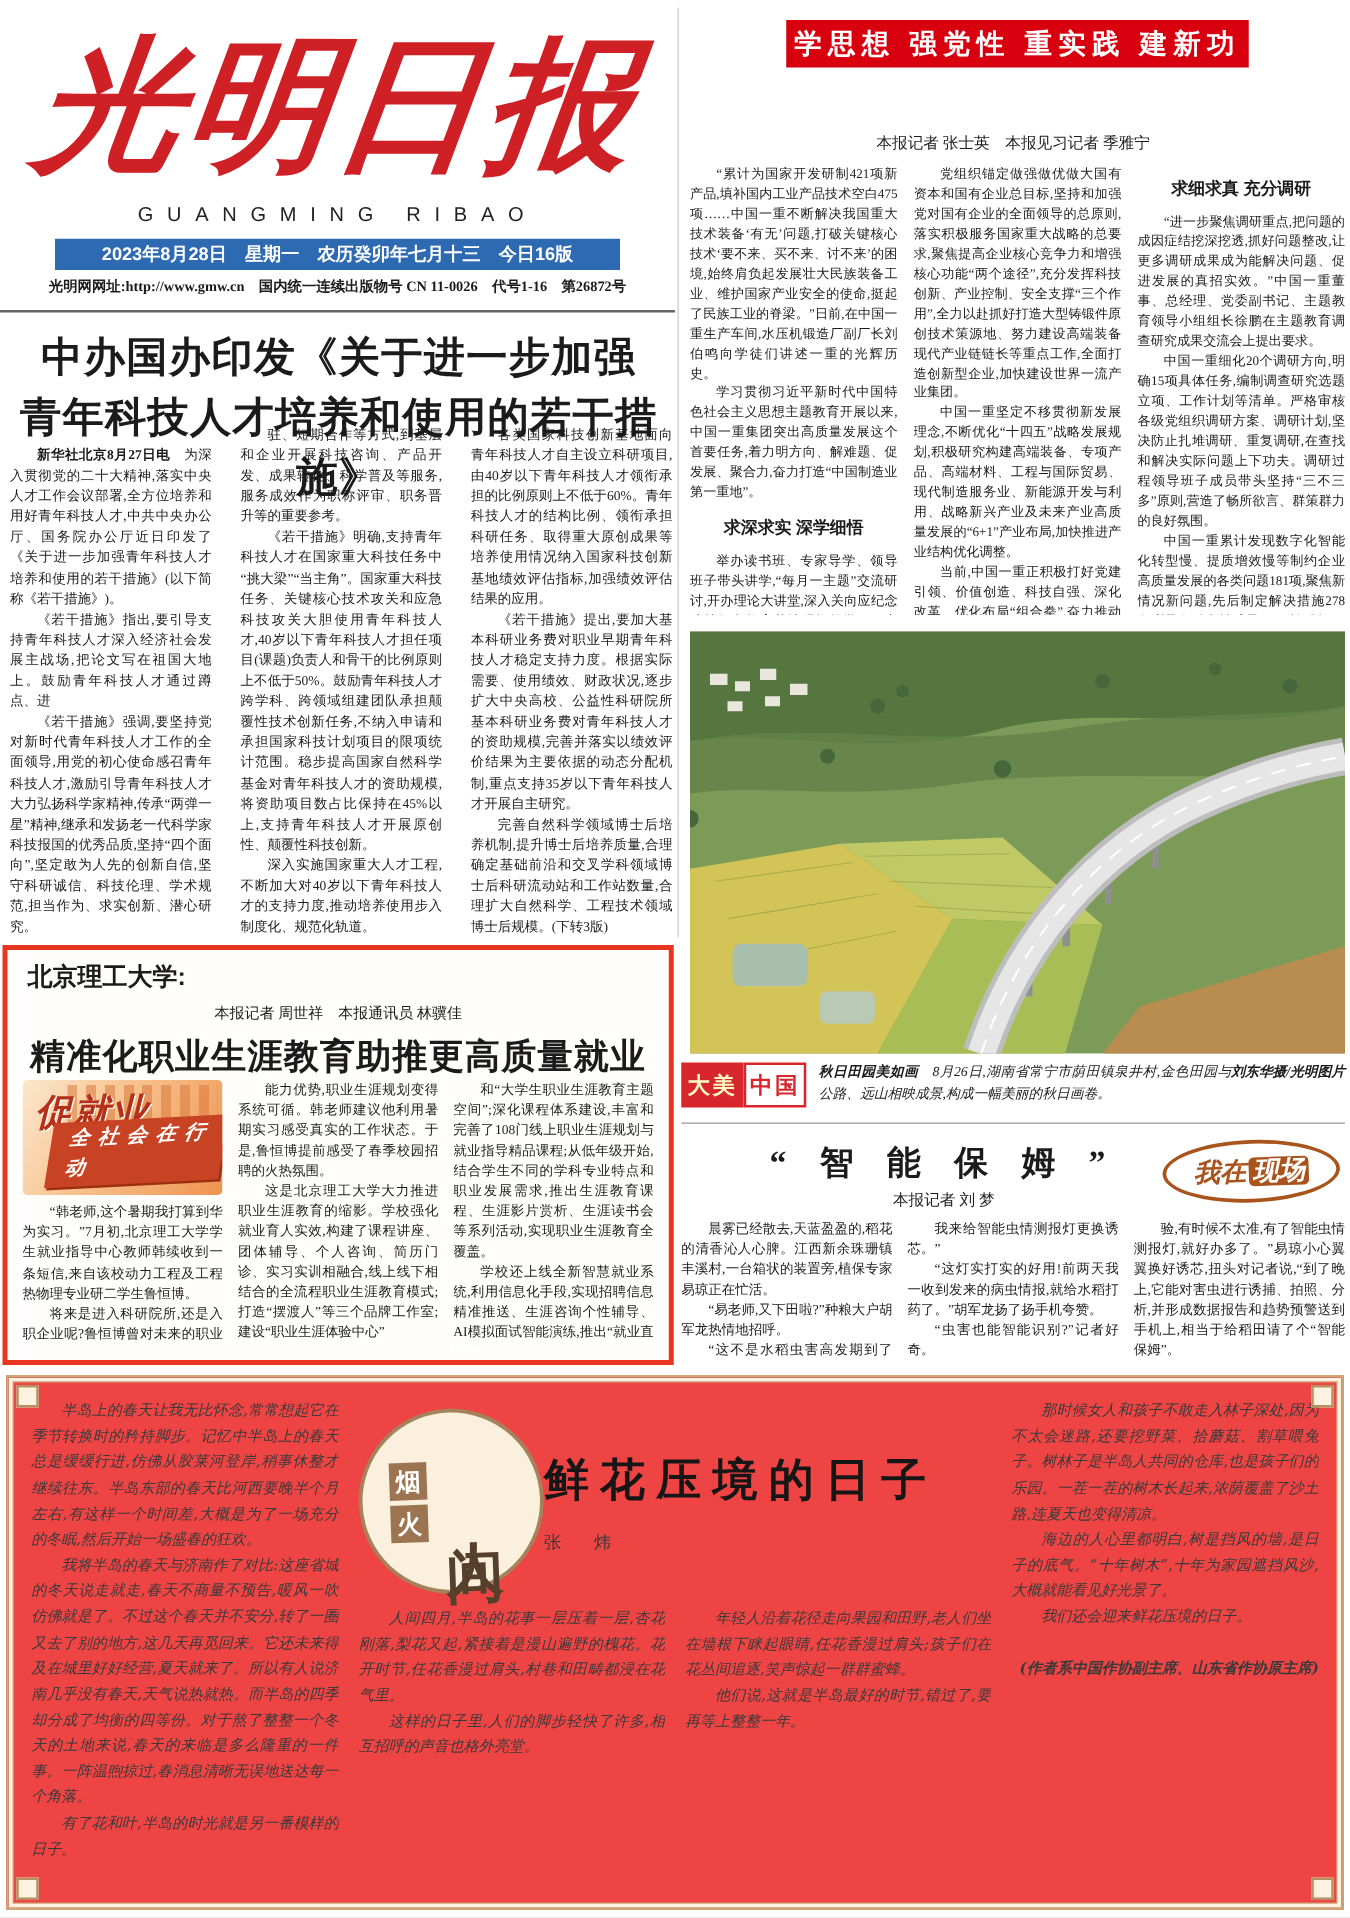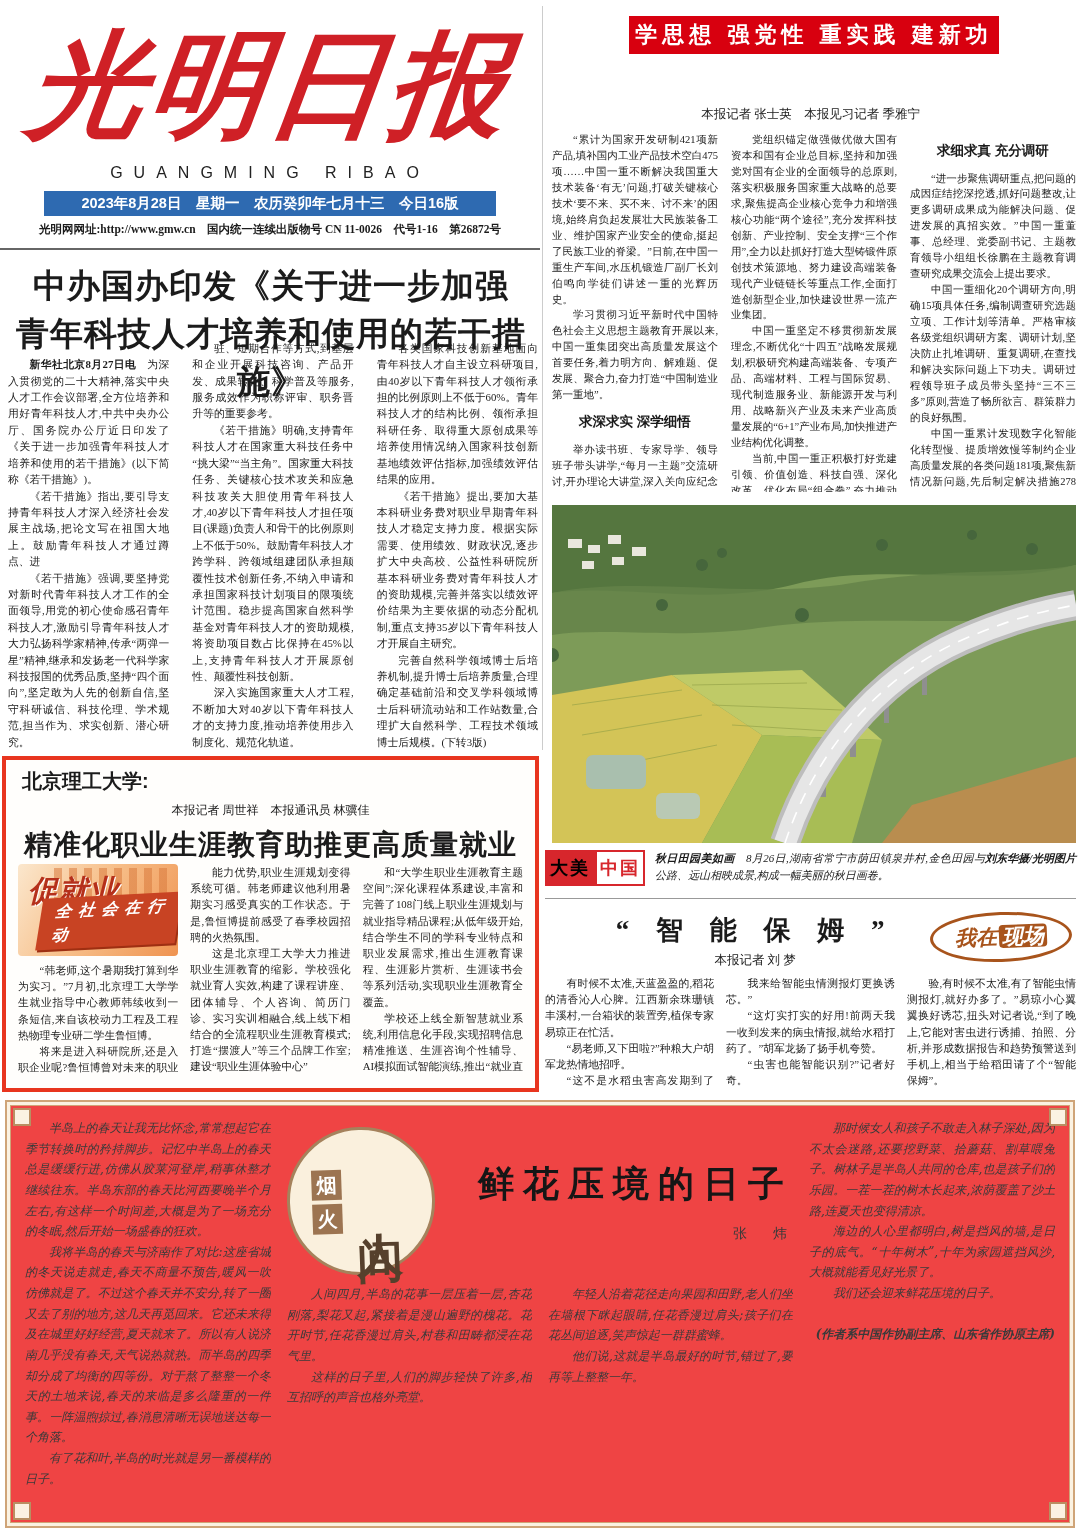--- a/index.html
+++ b/index.html
@@ -33,21 +33,21 @@
   #yz-cols{position:absolute;left:552px;top:132px;width:524px;height:360px;display:flex;gap:13px;}
   #yz-cols .col{flex:1;font-size:10.5px;line-height:1.52;}
   .subhead{font-family:"Liberation Sans",sans-serif;font-weight:bold;font-size:13.5px;
            text-align:center;margin:9px 0;text-indent:0;}
 
   
   #photo{position:absolute;left:552px;top:505px;width:524px;height:338px;overflow:hidden;}
   #photo svg{display:block;width:100%;height:100%;}
   #caption{position:absolute;left:545px;top:850px;width:531px;display:flex;gap:10px;}
   .dmzg{display:flex;flex:0 0 auto;height:36px;}
-  .dmzg .b1{width:50px;background:#d7262c;color:#000000;display:flex;align-items:center;justify-content:center;
+  .dmzg .b1{width:50px;background:#d7262c;color:#fef9c3;display:flex;align-items:center;justify-content:center;
             font-family:Liberation Sans, sans-serif;font-weight:900;font-size:18px;letter-spacing:2px;}
   .dmzg .b2{width:50px;background:#fff;color:#d7262c;border:2px solid #d7262c;box-sizing:border-box;
             display:flex;align-items:center;justify-content:center;
             font-family:"Liberation Sans",sans-serif;font-weight:900;font-size:18px;letter-spacing:2px;}
   #caption .ctext{flex:1;font-size:11px;line-height:1.5;font-style:italic;text-align:justify;}
   #caption .ctext b{font-style:italic;}
   #caption .credit{float:right;font-weight:bold;font-style:italic;}
   #hr2{position:absolute;left:545px;top:898px;width:531px;height:1px;background:#999;}
 
   
@@ -99,21 +99,21 @@
   #emid{flex:1;display:flex;flex-direction:column;}
   #ehead{display:flex;align-items:center;height:166px;}
   #ybadge{position:relative;flex:0 0 148px;height:148px;border:3px solid #a5825c;border-radius:50%;
           background:#faf0dd;box-sizing:border-box;display:flex;align-items:center;justify-content:center;
           gap:6px;transform:rotate(-2deg);}
   #ybadge .tiles{display:flex;flex-direction:column;gap:4px;}
   #ybadge .tile{width:30px;height:30px;background:#9c7451;color:#fff;display:flex;align-items:center;
                 justify-content:center;font-size:20px;font-weight:bold;font-style:normal;}
   #ybadge .word{writing-mode:vertical-rl;font-size:46px;font-weight:bold;color:#56402c;
                 font-style:normal;letter-spacing:4px;}
-  #etitlewrap{flex:1;text-align:right;}
+  #etitlewrap{flex:1;text-align:left;}
   #etitle{font-size:36px;font-weight:bold;letter-spacing:9px;color:#161616;font-style:normal;
           font-family:"Liberation Serif",serif;}
   #eauthor{margin-top:16px;font-size:14px;letter-spacing:6px;font-style:normal;}
   #emidcols{flex:1;display:flex;gap:16px;overflow:hidden;}
   #emidcols .mcol{flex:1;font-size:12px;line-height:1.72;text-align:justify;overflow:hidden;}
   .enote{text-align:right;font-weight:bold;text-indent:0;margin-top:20px;}
 </style>
 </head>
 <body>
 
@@ -222,21 +222,21 @@
   </div>
   <div id="hr2"></div>
 
   <div id="bm-title">“ 智 能 保 姆 ”</div>
   <div id="bm-badge">
     <span class="t"><span>我在</span><em>现场</em></span>
   </div>
   <div id="bm-byline">本报记者 刘 梦</div>
   <div id="bm-cols">
     <div class="col">
-        <p>有时候不太准,天蓝盈盈的,稻花的清香沁人心脾。江西新余珠珊镇丰溪村,一台箱状的装置旁,植保专家易琼正在忙活。</p>
+        <p>晨雾已经散去,天蓝盈盈的,稻花的清香沁人心脾。江西新余珠珊镇丰溪村,一台箱状的装置旁,植保专家易琼正在忙活。</p>
         <p>“易老师,又下田啦?”种粮大户胡军龙热情地招呼。</p>
         <p>“这不是水稻虫害高发期到了嘛,</p>
       </div>
     <div class="col">
         <p>我来给智能虫情测报灯更换诱芯。”</p>
         <p>“这灯实打实的好用!前两天我一收到发来的病虫情报,就给水稻打药了。”胡军龙扬了扬手机夸赞。</p>
         <p>“虫害也能智能识别?”记者好奇。</p>
         <p>“以前,咱们预测虫害全靠经</p>
       </div>
     <div class="col">

